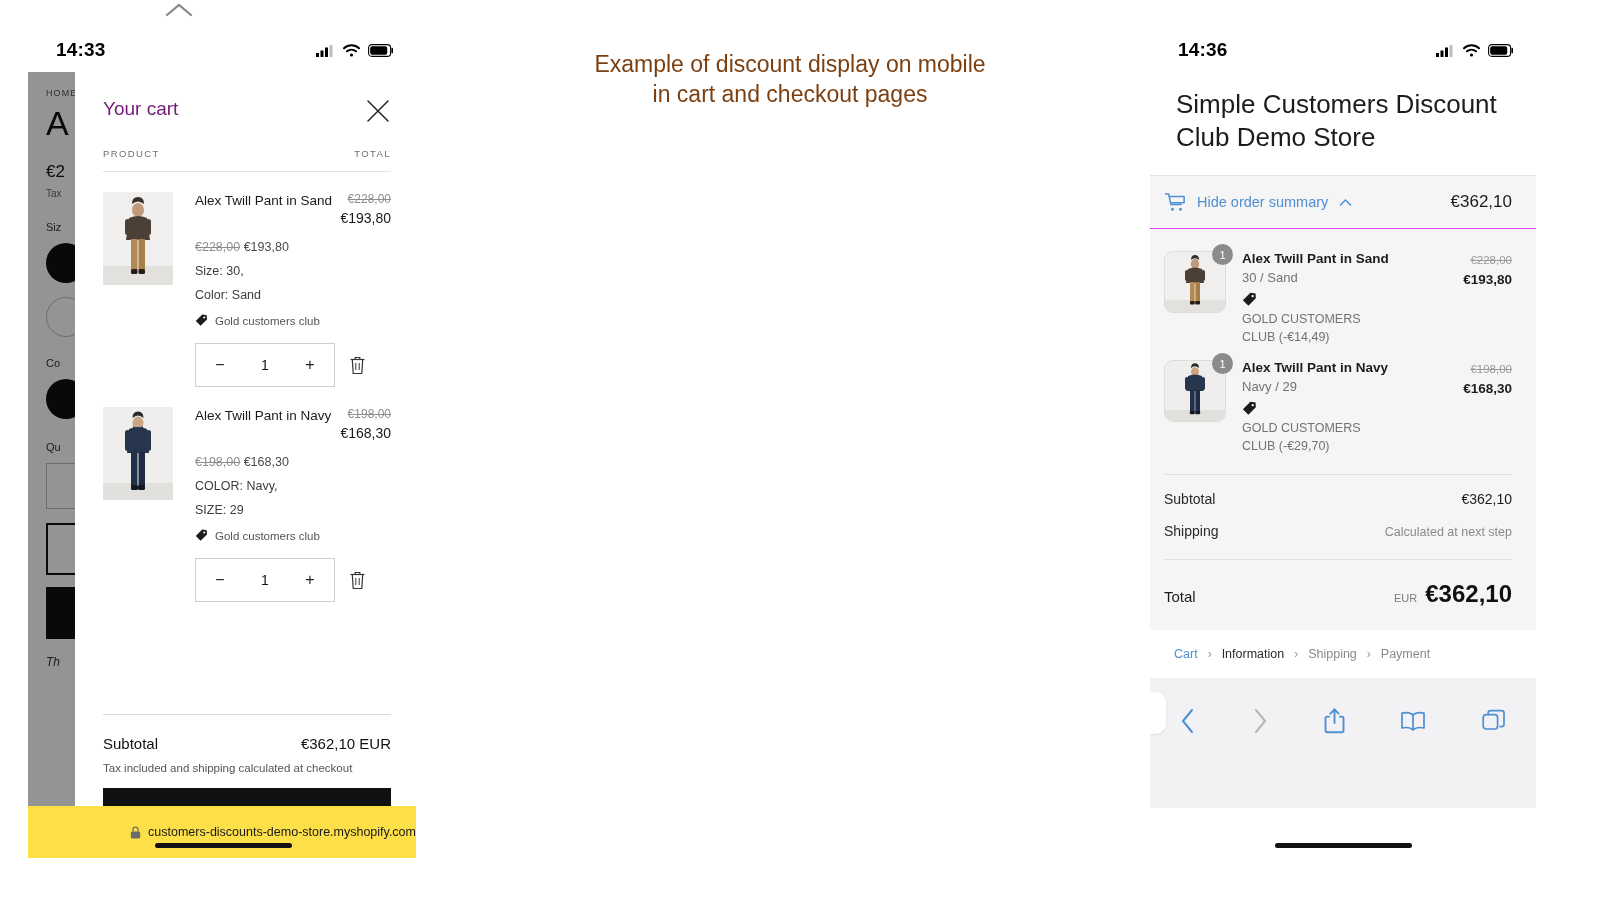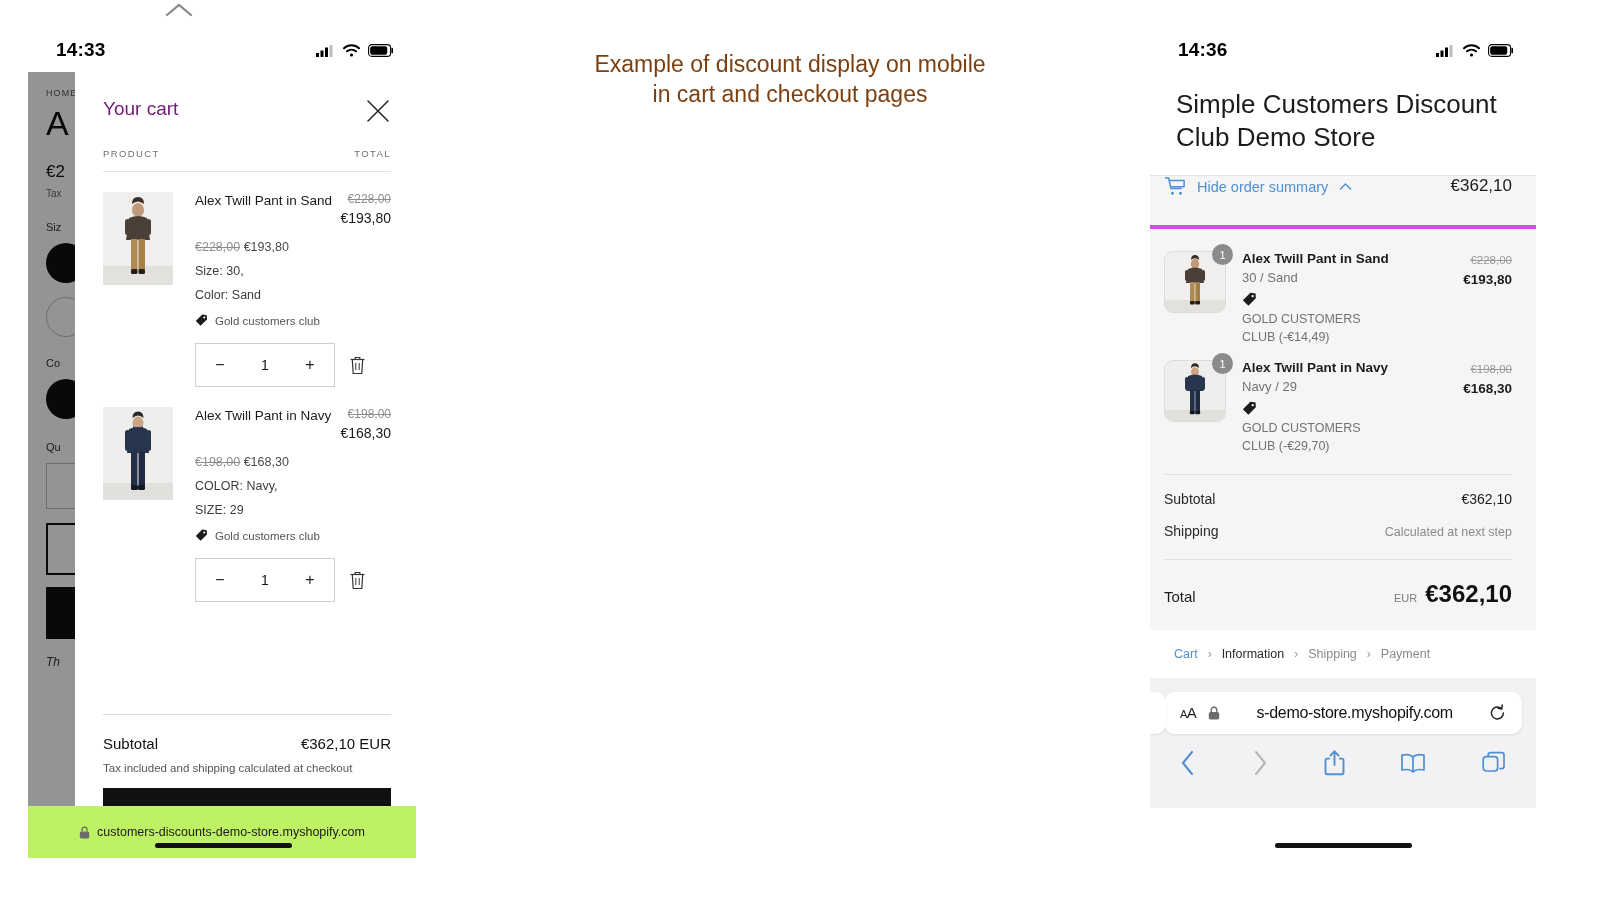--- a/index.html
+++ b/index.html
@@ -106,21 +106,21 @@
   .checkout-btn {
     margin-top:14px; width:100%; height:47px; background:#111; color:#fff;
     font-size:14px; display:flex; align-items:center; justify-content:center;
     border:none; cursor:pointer; font-family:"Liberation Sans", sans-serif;
   }
   .drawer-bottom-rule { height:1px; background:#e8e8e8; margin-top:22px; }
 
   
   .left-urlbar {
     position:absolute; left:28px; top:806px; width:388px; height:52px;
-    background:#bef264; display:flex; align-items:center; justify-content:center; gap:7px;
+    background:#fde047; display:flex; align-items:center; justify-content:flex-end; gap:7px;
   }
   .urltext { font-size:12.5px; color:#1a1a1a; }
   .home-ind {
     position:absolute; left:155px; top:843px; width:137px; height:5px;
     background:#111; border-radius:3px;
   }
 
   
   .caption {
     position:absolute; left:440px; top:50px; width:700px;
@@ -131,22 +131,22 @@
   
   .phone-right {
     position:absolute; left:1150px; top:28px; width:386px; height:830px;
     background:#fff; overflow:hidden;
   }
   .store-title {
     padding: 16px 26px 0 26px; font-size:26px; line-height:1.25; color:#1c1c1c;
   }
   .summary-bar {
     margin-top:22px; background:#f5f5f5; border-top:1px solid #e3e3e3;
-    border-bottom:4px solid #d946ef;
-    height:54px; display:flex; align-items:flex-start; justify-content:space-between;
+    border-bottom:1px solid #d946ef;
+    height:54px; display:flex; align-items:center; justify-content:space-between;
     padding: 0 24px 0 14px;
   }
   .summary-left { display:flex; align-items:center; gap:11px; }
   .summary-link { color:#4f8fd4; font-size:14.5px; }
   .summary-total { font-size:17px; color:#1c1c1c; }
   .summary-body { background:#f5f5f5; padding: 14px 24px 0 14px; }
   .oi { display:flex; padding: 8px 0 6px 0; }
   .oi-thumb-wrap { position:relative; flex:0 0 62px; width:62px; }
   .oi-thumb {
     width:62px; height:62px; border:1px solid #dcdcdc; border-radius:9px;
@@ -588,36 +588,20 @@
       <span class="cr-sep">›</span>
       <span class="cr-cur">Information</span>
       <span class="cr-sep">›</span>
       <span class="cr-next">Shipping</span>
       <span class="cr-sep">›</span>
       <span class="cr-next">Payment</span>
     </div>
 
     <div class="safari-shell">
       <div class="tabpeek"></div>
-      <div class="addrbar">
-        <span class="aa"><small>A</small>A</span>
-        <span>
-          <svg width="12" height="14" viewBox="0 0 12 14">
-            <rect x="0.8" y="6" width="10.4" height="7.4" rx="1.7" fill="#6b6b6b"></rect>
-            <path d="M3.2 6 V4 a2.8 2.8 0 0 1 5.6 0 V6" stroke="#6b6b6b" stroke-width="1.4" fill="none"></path>
-          </svg>
-        </span>
-        <span class="addr-text">s-demo-store.myshopify.com</span>
-        <span>
-          <svg width="17" height="18" viewBox="0 0 17 18">
-            <path d="M14.4 9 a6 6 0 1 1 -2.1 -4.6" stroke="#222" stroke-width="1.5" fill="none" stroke-linecap="round"></path>
-            <path d="M13.2 0.9 L12.8 4.9 L8.9 4.2" stroke="#222" stroke-width="1.5" fill="none" stroke-linecap="round" stroke-linejoin="round"></path>
-          </svg>
-        </span>
-      </div>
       <div class="navbar-row">
         <span>
           <svg width="16" height="26" viewBox="0 0 16 26">
               <path d="M12 2 L3 13 L12 24" stroke="#4f8fd4" stroke-width="2" fill="none" stroke-linecap="round" stroke-linejoin="round"></path>
             </svg>
         </span>
         <span>
           <svg width="16" height="26" viewBox="0 0 16 26">
               <path d="M4 2 L13 13 L4 24" stroke="#b6b6b8" stroke-width="2" fill="none" stroke-linecap="round" stroke-linejoin="round"></path>
             </svg>

